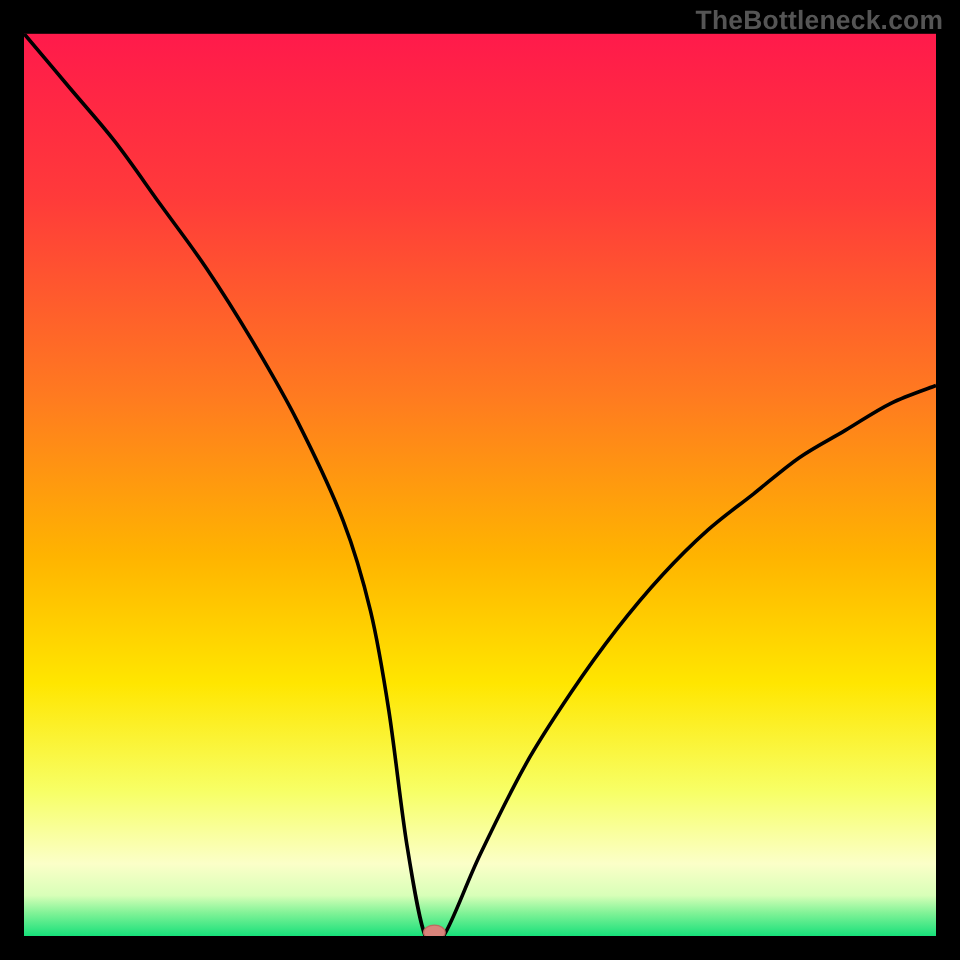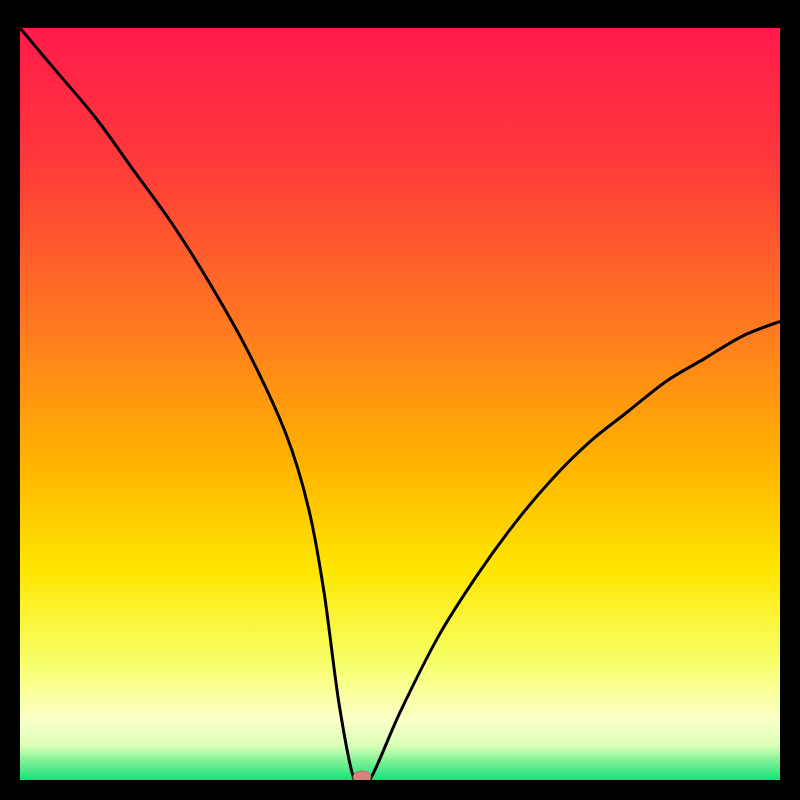--- a/index.html
+++ b/index.html
@@ -34,20 +34,21 @@
     top: 28px;
     width: 760px;
     height: 752px;
   }
   svg { display: block; }
 </style>
 </head>
 <body>
 
 <div class="frame">
+  <div class="watermark">TheBottleneck.com</div>
 
   <div class="plot">
     <svg id="chart-svg" viewBox="0 0 760 752" width="760" height="752">
       <defs>
         <linearGradient id="bg-grad" x1="0" y1="0" x2="0" y2="1">
             <stop offset="0%" stop-color="#ff1a4b"></stop>
             <stop offset="18%" stop-color="#ff3a3a"></stop>
             <stop offset="40%" stop-color="#ff7a20"></stop>
             <stop offset="57.99999999999999%" stop-color="#ffb400"></stop>
             <stop offset="72%" stop-color="#ffe600"></stop>

